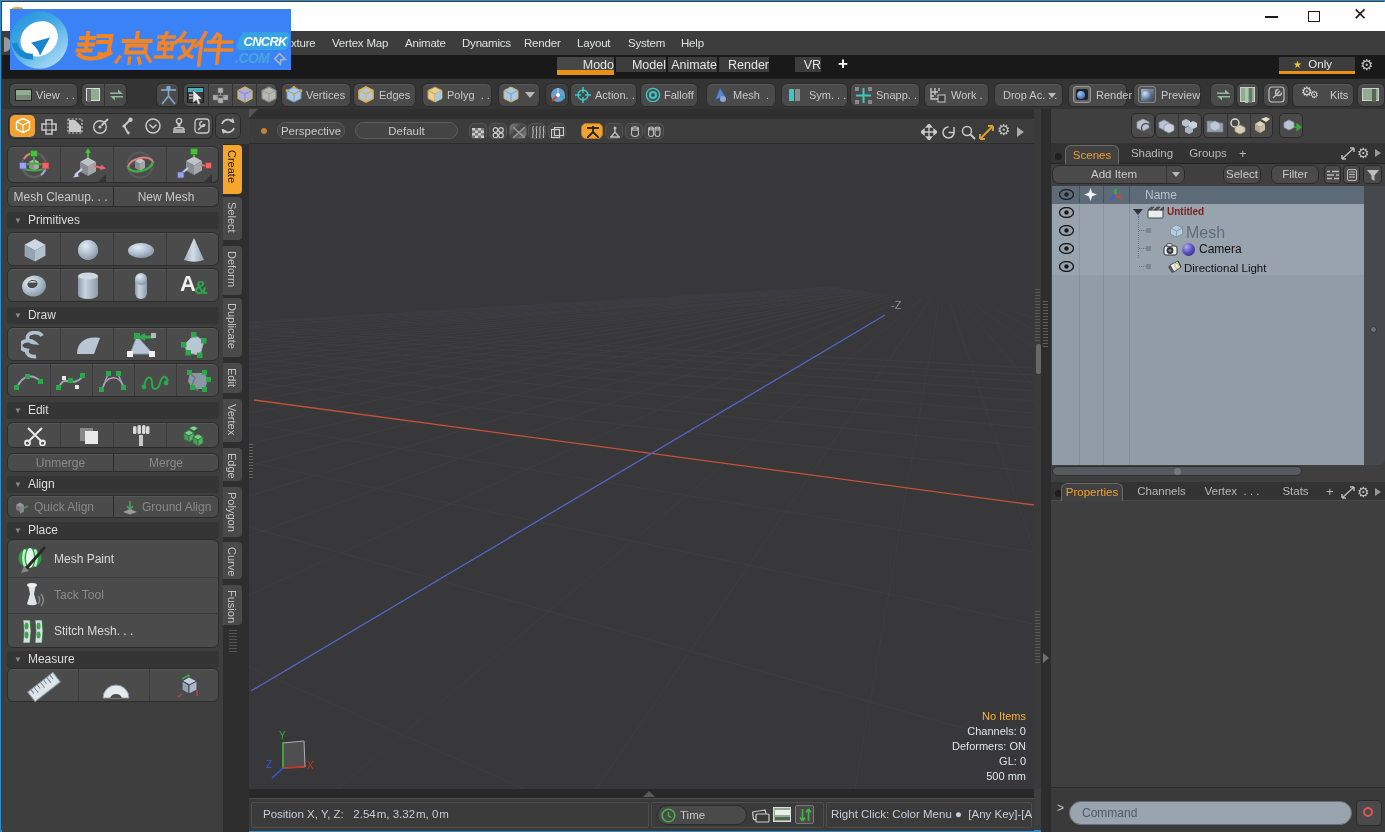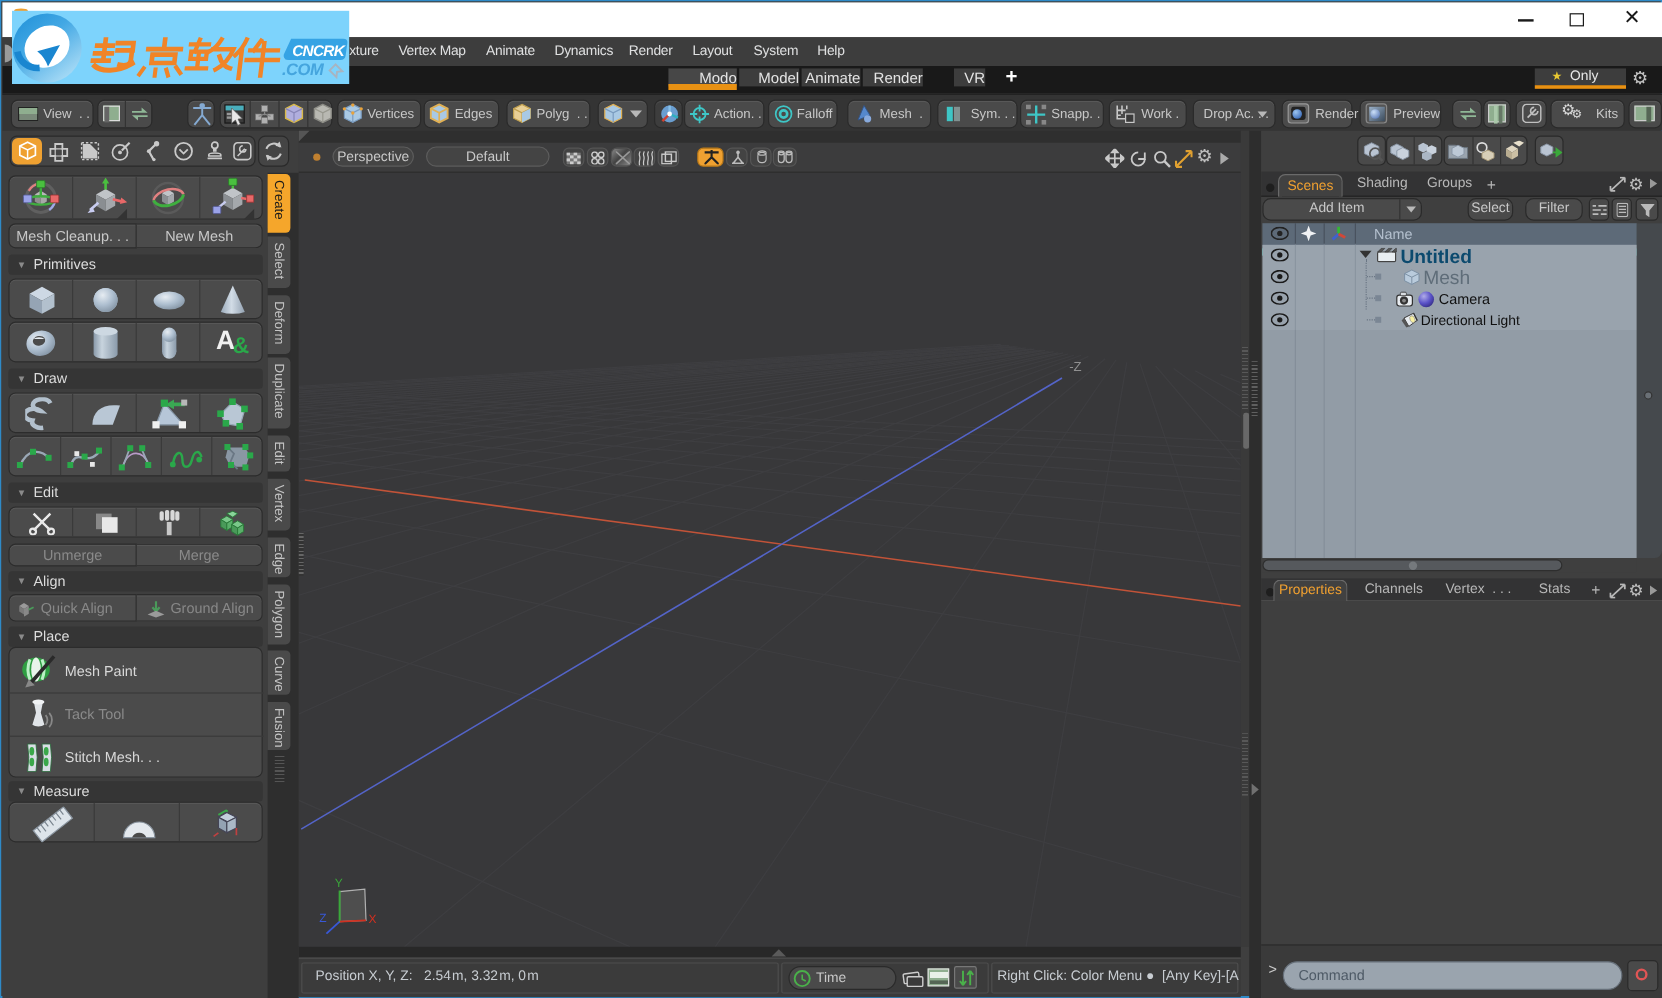--- a/index.html
+++ b/index.html
@@ -21,21 +21,21 @@
 .sechead i{font-style:normal;color:#8a8a8a;font-size:8px;margin:0 6px 0 7px;vertical-align:1px}
 .cellrow{position:absolute;left:5px;width:212px;background:#4b4b4b;border:1px solid #2c2c2c;border-radius:6px;box-shadow:inset 0 1px 0 rgba(255,255,255,.07)}
 .cellrow .cd{position:absolute;top:0;bottom:0;width:1px;background:#3a3a3a}
 .lbtn{position:absolute;background:#4b4b4b;border:1px solid #2c2c2c;color:#c8c8c8;font-size:12px;text-align:center;box-shadow:inset 0 1px 0 rgba(255,255,255,.07)}
 #viewport{position:absolute;left:248px;top:108px;width:785px;height:680px;background:#38383a}
 #vphead{position:absolute;left:0;top:10px;width:785px;height:25px;background:#3c3c3d;border-bottom:1px solid #2c2c2c}
 .pill{position:absolute;top:3px;height:17px;background:#444;border:1px solid #5c5c5c;border-radius:9px;color:#c9c9c9;font-size:11.5px;text-align:center;line-height:16px}
 .vpico{position:absolute;top:4px;width:18px;height:16px;background:#434343;border:1px solid #555;border-radius:5px}
 #statusbar{position:absolute;left:248px;top:797px;width:785px;height:33px;background:#3a3a3a;border-top:1px solid #4e4e4e;overflow:hidden}#statusbar span{white-space:nowrap}
 #rightpanel{position:absolute;left:1050px;top:108px;width:334px;height:723px;background:#3f3f3f}
-#logo{position:absolute;left:9px;top:8px;width:281px;height:61px;background:#7dd3fc;z-index:50}
+#logo{position:absolute;left:9px;top:8px;width:281px;height:61px;background:#3b82f6;z-index:50}
 .gear{color:#c0c0c0;font-size:15px}
 </style></head>
 <body>
 <div id="win">
   <div id="titlebar">
     <div class="abs" style="left:1263px;top:14px;width:13px;height:1.6px;background:#1a1a1a"></div>
     <div class="abs" style="left:1306px;top:9px;width:12px;height:11px;border:1.5px solid #1a1a1a"></div>
     <div class="abs" style="left:1351px;top:2px;color:#1a1a1a;font-size:17px;font-weight:400">✕</div>
   </div>
   <div id="menubar">
@@ -797,20 +797,21 @@
       <line x1="2" y1="547" x2="636" y2="171" stroke="#5464c8" stroke-width="1.3"></line>
       <text x="642" y="165" fill="#909090" font-size="11" font-family="Liberation Sans">-Z</text>
       <polygon points="34,599 55,597 56,623 34,624" fill="#4e4e4e" stroke="#b0b0b0" stroke-width="1"></polygon>
       <line x1="34" y1="598" x2="34" y2="624" stroke="#3aa83a" stroke-width="1.6"></line>
       <line x1="34" y1="624" x2="56" y2="623" stroke="#d03020" stroke-width="1.6"></line>
       <line x1="34" y1="624" x2="23" y2="634" stroke="#3858d8" stroke-width="1.6"></line>
       <text x="30" y="595" fill="#3aa83a" font-size="10" font-family="Liberation Sans">Y</text>
       <text x="58" y="625" fill="#d03020" font-size="10" font-family="Liberation Sans">X</text>
       <text x="17" y="624" fill="#3858d8" font-size="10" font-family="Liberation Sans">Z</text>
     </svg>
+    <div class="abs" style="right:8px;top:600px;text-align:right;font-size:11px;line-height:15px;color:#dfe4e8"><span style="color:#f2b13d">No Items</span><br>Channels: 0<br>Deformers: ON<br>GL: 0<br>500 mm</div>
     <div class="abs" style="left:0;top:335px;width:4px;height:36px;background:repeating-linear-gradient(to bottom,#666 0,#666 1px,#333 1px,#333 3px)"></div>
   </div>
   <div class="abs" style="left:1033px;top:108px;width:7px;height:680px;background:#3a3a3a">
     <div class="abs" style="left:1px;top:180px;width:5px;height:52px;background:repeating-linear-gradient(to bottom,#585858 0,#585858 1px,#3a3a3a 1px,#3a3a3a 3px)"></div>
     <div class="abs" style="left:1px;top:502px;width:5px;height:52px;background:repeating-linear-gradient(to bottom,#585858 0,#585858 1px,#3a3a3a 1px,#3a3a3a 3px)"></div>
     <div class="abs" style="left:2px;top:235px;width:5px;height:30px;background:#686868;border-radius:2px"></div>
   </div>
   <div class="abs" style="left:248px;top:788px;width:785px;height:9px;background:#282828">
       <div class="abs" style="left:394px;top:2px;width:0;height:0;border:6px solid transparent;border-bottom:6px solid #5a5a5a;border-top:none"></div>
     </div>
@@ -957,21 +958,21 @@
         </svg>
       <svg style="position:absolute;left:7px;top:57px" width="15" height="11">
           <ellipse cx="7.5" cy="5.5" rx="7" ry="5" fill="none" stroke="#1a1a1a" stroke-width="1.3"></ellipse>
           <circle cx="7.5" cy="5.5" r="2.2" fill="#1a1a1a"></circle>
         </svg>
       <div class="abs" style="left:81px;top:5px;width:0;height:0;border:5px solid transparent;border-top:6px solid #333"></div>
       <svg style="position:absolute;left:95px;top:2px" width="17" height="13">
           <rect x="1" y="4" width="15" height="8" rx="1" fill="#e8eef2" stroke="#444"></rect>
           <path d="M1 4l3-3h3L4 4zM7 4l3-3h3l-3 3zM13 4l3-3h1v3z" fill="#555" stroke="#333" stroke-width=".5"></path>
         </svg>
-      <span style="position:absolute;left:115px;top:2px;font-size:16px;font-weight:bold;color:#0c4a6e">Untitled</span>
+      <span style="position:absolute;left:115px;top:2px;font-size:10px;font-weight:bold;color:#7f1d1d">Untitled</span>
       <div class="abs" style="left:86px;top:12px;width:1px;height:42px;border-left:1px dotted #6a7684"></div>
       <div class="abs" style="left:87px;top:26px;width:7px;height:1px;border-top:1px dotted #6a7684"></div><div class="abs" style="left:94px;top:24px;width:5px;height:5px;background:#7a8694"></div>
       <svg style="position:absolute;left:117px;top:20px" width="15" height="15" viewBox="0 0 15 15">
           <path d="M7.5 1l6 3v6l-6 3-6-3V4z" fill="#b9cbdc" stroke="#7a8ea2" stroke-width=".8"></path>
           <path d="M1.5 4l6 3 6-3M7.5 7v6" fill="none" stroke="#7a8ea2" stroke-width=".8"></path>
         </svg>
       <span style="position:absolute;left:134px;top:20px;font-size:16px;color:#5f6d79">Mesh</span>
       <div class="abs" style="left:87px;top:44px;width:7px;height:1px;border-top:1px dotted #6a7684"></div><div class="abs" style="left:94px;top:42px;width:5px;height:5px;background:#7a8694"></div>
       <svg style="position:absolute;left:111px;top:38px" width="16" height="14">
           <rect x="1" y="4" width="13" height="9" rx="2" fill="#e8ecf0" stroke="#333"></rect>

